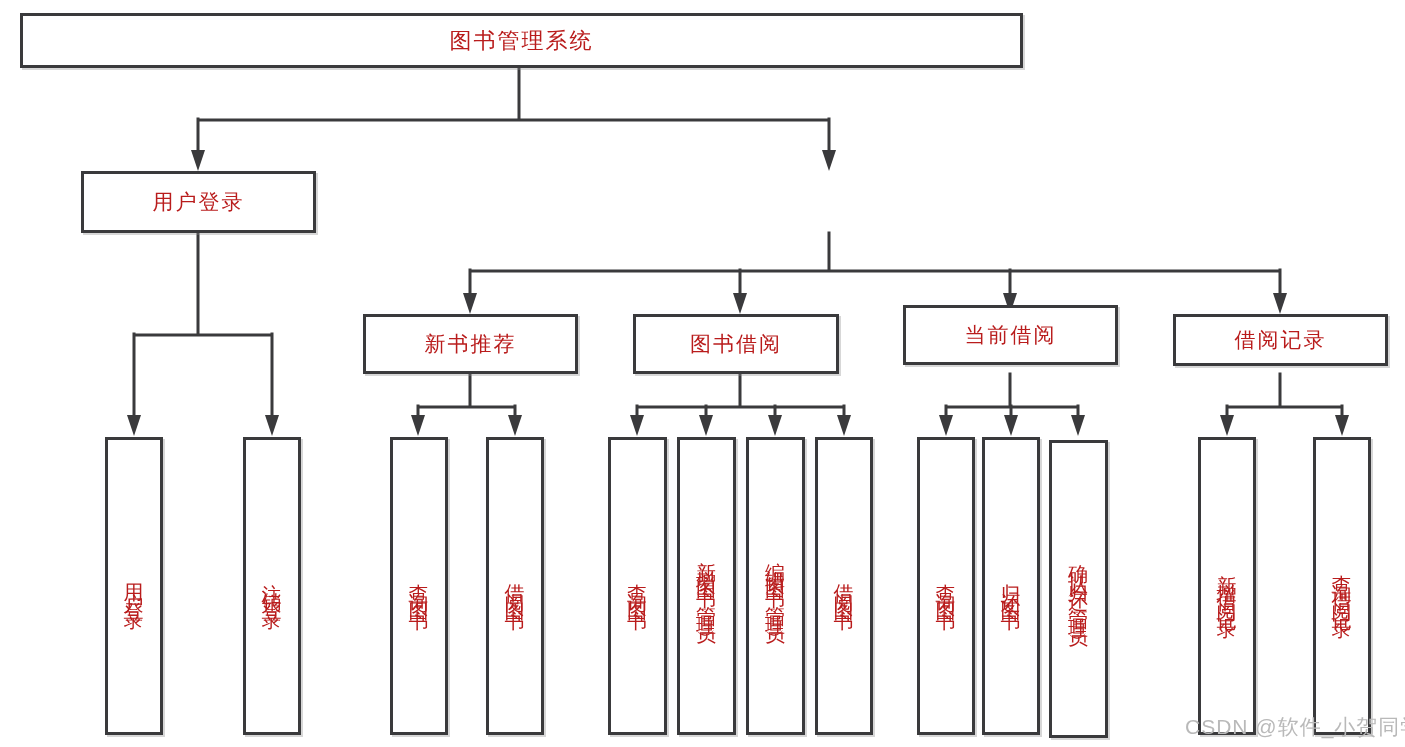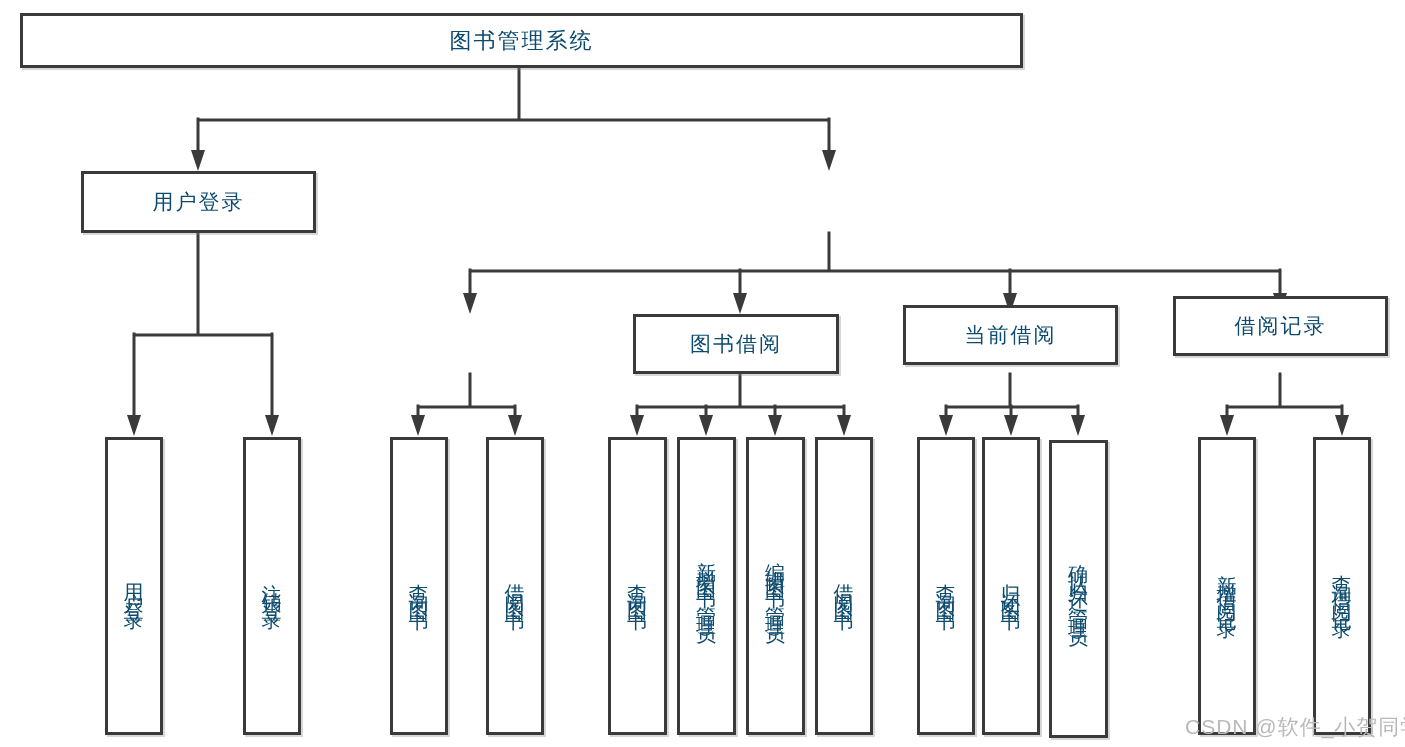--- a/index.html
+++ b/index.html
@@ -14,21 +14,21 @@
   }
   .connectors {
     position: absolute;
     left: 0; top: 0;
     width: 1405px; height: 747px;
   }
   .node {
     position: absolute;
     background: #ffffff;
     border: 3px solid #3a3a3c;
-    color: #0c4a6e;
+    color: #b91c1c;
     display: flex;
     align-items: center;
     justify-content: center;
     box-shadow: 2px 2px 0 rgba(140,140,140,0.35);
     white-space: nowrap;
   }
   .node.h { font-size: 21px; letter-spacing: 2px; }
   .node.title { font-size: 22px; letter-spacing: 2px; }
   .node.v {
     writing-mode: vertical-rl;
@@ -89,23 +89,24 @@
       <polygon points="1071,415 1085,415 1078,436"></polygon>
       <polygon points="1220,415 1234,415 1227,436"></polygon>
       <polygon points="1335,415 1349,415 1342,436"></polygon>
     </g>
   </svg>
 
   <div class="node h title" style="left:20px;top:13px;width:1003px;height:55px">图书管理系统</div>
 
   <div class="node h" style="left:81px;top:171px;width:235px;height:62px">用户登录</div>
 
+  <div class="node h" style="left:363px;top:314px;width:215px;height:60px">新书推荐</div>
   <div class="node h" style="left:633px;top:314px;width:206px;height:60px">图书借阅</div>
   <div class="node h" style="left:903px;top:305px;width:215px;height:60px">当前借阅</div>
-  <div class="node h" style="left:1173px;top:296px;width:215px;height:60px">借阅记录</div>
+  <div class="node h" style="left:1173px;top:314px;width:215px;height:52px">借阅记录</div>
 
   <div class="node v" style="left:105px;top:437px;width:58px;height:298px">用户登录</div>
   <div class="node v" style="left:243px;top:437px;width:58px;height:298px">注销登录</div>
 
   <div class="node v" style="left:390px;top:437px;width:58px;height:298px">查询图书</div>
   <div class="node v" style="left:486px;top:437px;width:58px;height:298px">借阅图书</div>
 
   <div class="node v" style="left:608px;top:437px;width:59px;height:298px">查询图书</div>
   <div class="node v" style="left:677px;top:437px;width:59px;height:298px">新增图书（管理员）</div>
   <div class="node v" style="left:746px;top:437px;width:59px;height:298px">编辑图书（管理员）</div>

